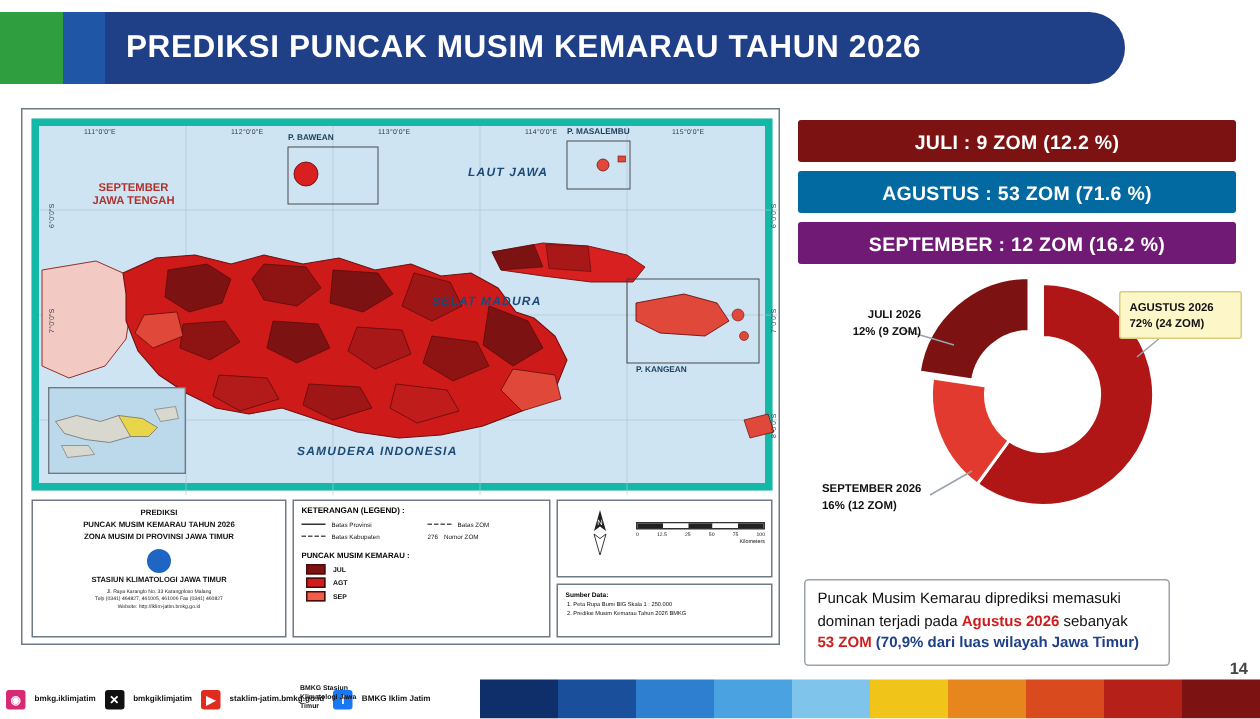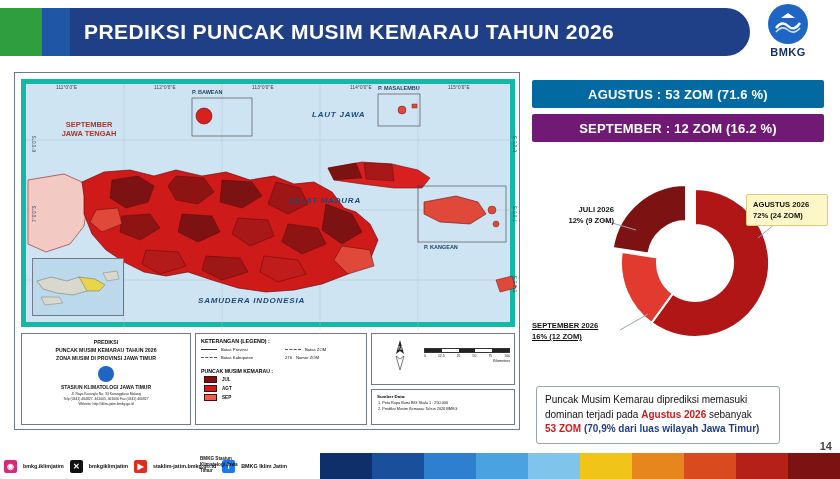--- a/index.html
+++ b/index.html
@@ -235,31 +235,20 @@
 
 <div class="slide">
 
   <div class="header-band">
     <div class="hdr-green"></div>
     <div class="hdr-blue-left"></div>
     <div class="hdr-main"></div>
     <div class="hdr-title">PREDIKSI PUNCAK MUSIM KEMARAU TAHUN 2026</div>
   </div>
 
-  <div class="logo-box">
-    <div class="logo-circle">
-      <svg width="34" height="34" viewBox="0 0 34 34" aria-hidden="true">
-        <circle cx="17" cy="17" r="16" fill="#1f66c4"></circle>
-        <path d="M5 21 Q11 13 17 19 Q23 25 29 16" stroke="#ffffff" stroke-width="2.4" fill="none"></path>
-        <path d="M5 25 Q11 18 17 23 Q23 28 29 21" stroke="#cfe4f2" stroke-width="1.6" fill="none"></path>
-        <path d="M10 11 L17 6 L24 11 Z" fill="#ffffff"></path>
-      </svg>
-    </div>
-    <div class="logo-text">BMKG</div>
-  </div>
 
   <div class="map-panel">
 
     <div class="map-body">
       <svg width="492" height="246" viewBox="0 0 492 246" style="position:absolute;left:0;top:0;" aria-hidden="true">
 
         <g stroke="#a9c3d4" stroke-width="0.5" opacity="0.9">
           <line x1="98" y1="0" x2="98" y2="246"></line>
           <line x1="196" y1="0" x2="196" y2="246"></line>
           <line x1="294" y1="0" x2="294" y2="246"></line>
@@ -433,20 +422,21 @@
     </div>
 
     <div class="mb-box mb-src">
       <div class="src-title">Sumber Data:</div>
       <div class="src-line">1. Peta Rupa Bumi BIG Skala 1 : 250.000</div>
       <div class="src-line">2. Prediksi Musim Kemarau Tahun 2026 BMKG</div>
     </div>
   </div>
 
   <div class="bars">
+    <div class="bar bar1">JULI : 9 ZOM (12.2 %)</div>
     <div class="bar bar2">AGUSTUS : 53 ZOM (71.6 %)</div>
     <div class="bar bar3">SEPTEMBER : 12 ZOM (16.2 %)</div>
   </div>
 
   <div class="donut-area">
     <svg width="300" height="200" viewBox="0 0 300 200" style="position:absolute;left:0;top:0;" aria-hidden="true">
 
       <g transform="translate(163,85)">
 
         <path d="M 0 -74 A 74 74 0 1 1 -43.5 59.8 L -22.3 30.7 A 38 38 0 1 0 0 -38 Z" fill="#b01616" stroke="#ffffff" stroke-width="2"></path>
@@ -466,21 +456,21 @@
     <div class="callout" style="left:2px; top:26px; width:80px;text-align:right;">
       <span>JULI 2026</span><br>
       <span>12% (9 ZOM)</span>
     </div>
 
     <div class="callout boxed" style="left:214px; top:16px; width:82px;">
       <span>AGUSTUS 2026</span><br>
       <span>72% (24 ZOM)</span>
     </div>
 
-    <div class="callout" style="left:0px; top:142px; width:102px;text-decoration:underline;">
+    <div class="callout" style="left:16px; top:142px; width:102px;">
       <span>SEPTEMBER 2026</span><br>
       <span>16% (12 ZOM)</span>
     </div>
   </div>
 
   <div class="concl">
     <span>Puncak Musim Kemarau diprediksi memasuki dominan terjadi pada </span><span class="hl-red">Agustus 2026</span><span> sebanyak </span><br>
     <span class="hl-red">53 ZOM</span><span class="hl-blue"> (70,9% dari luas wilayah Jawa Timur)</span>
   </div>
 

